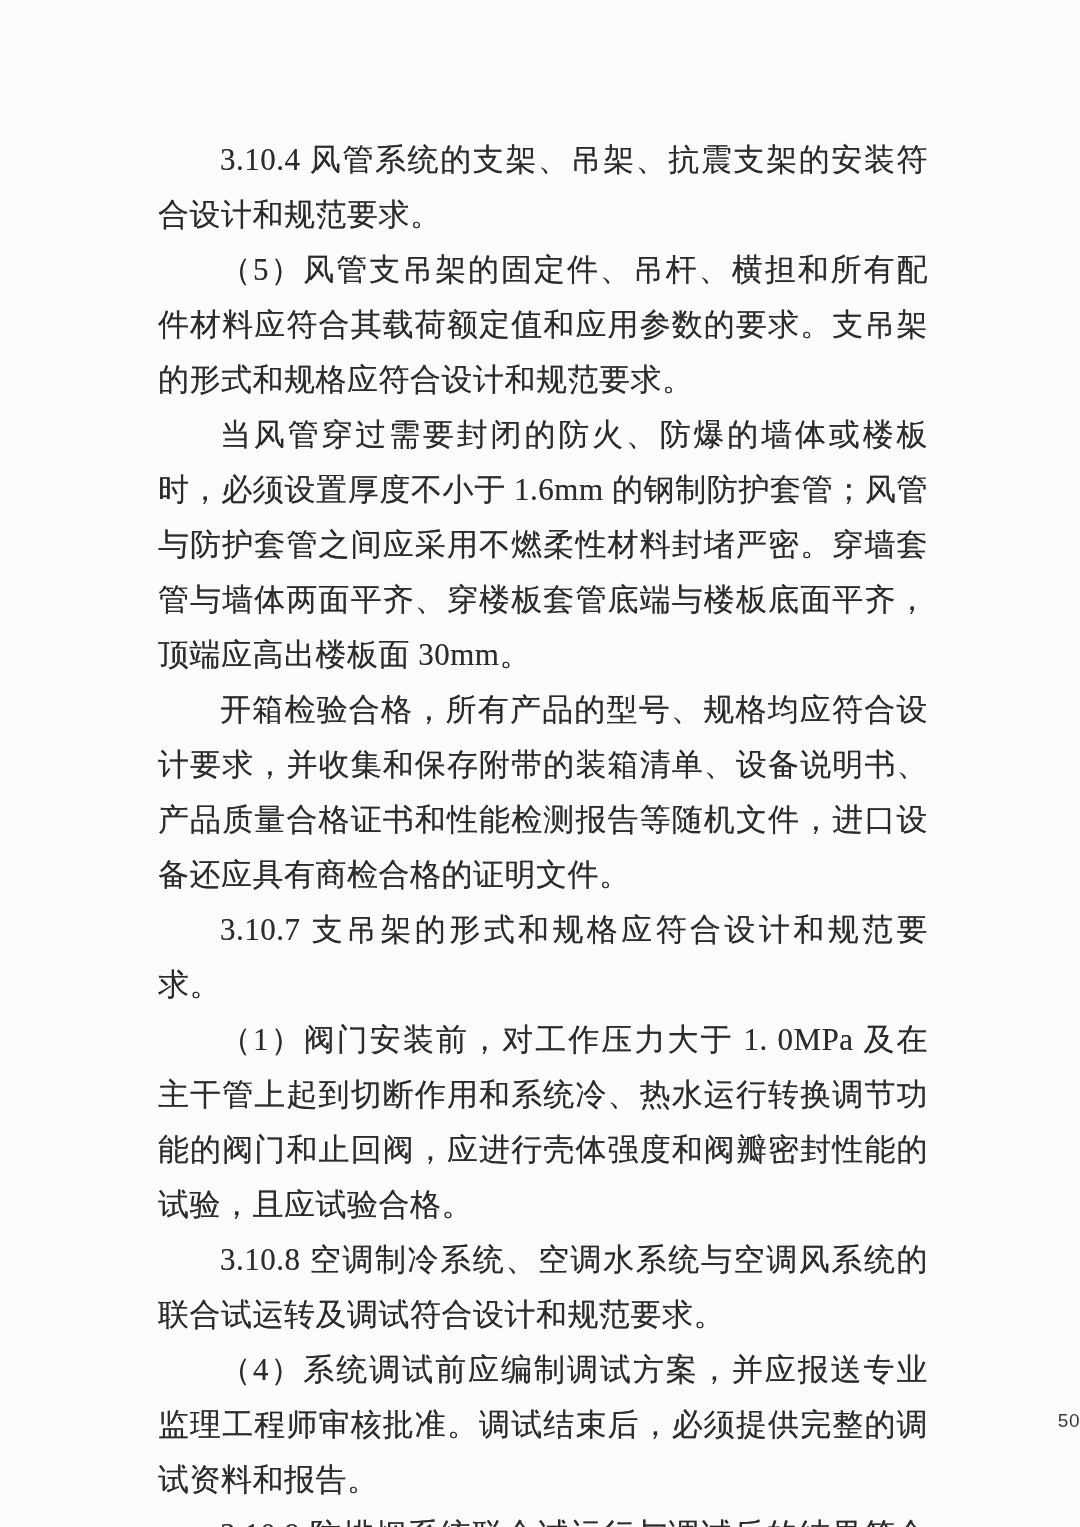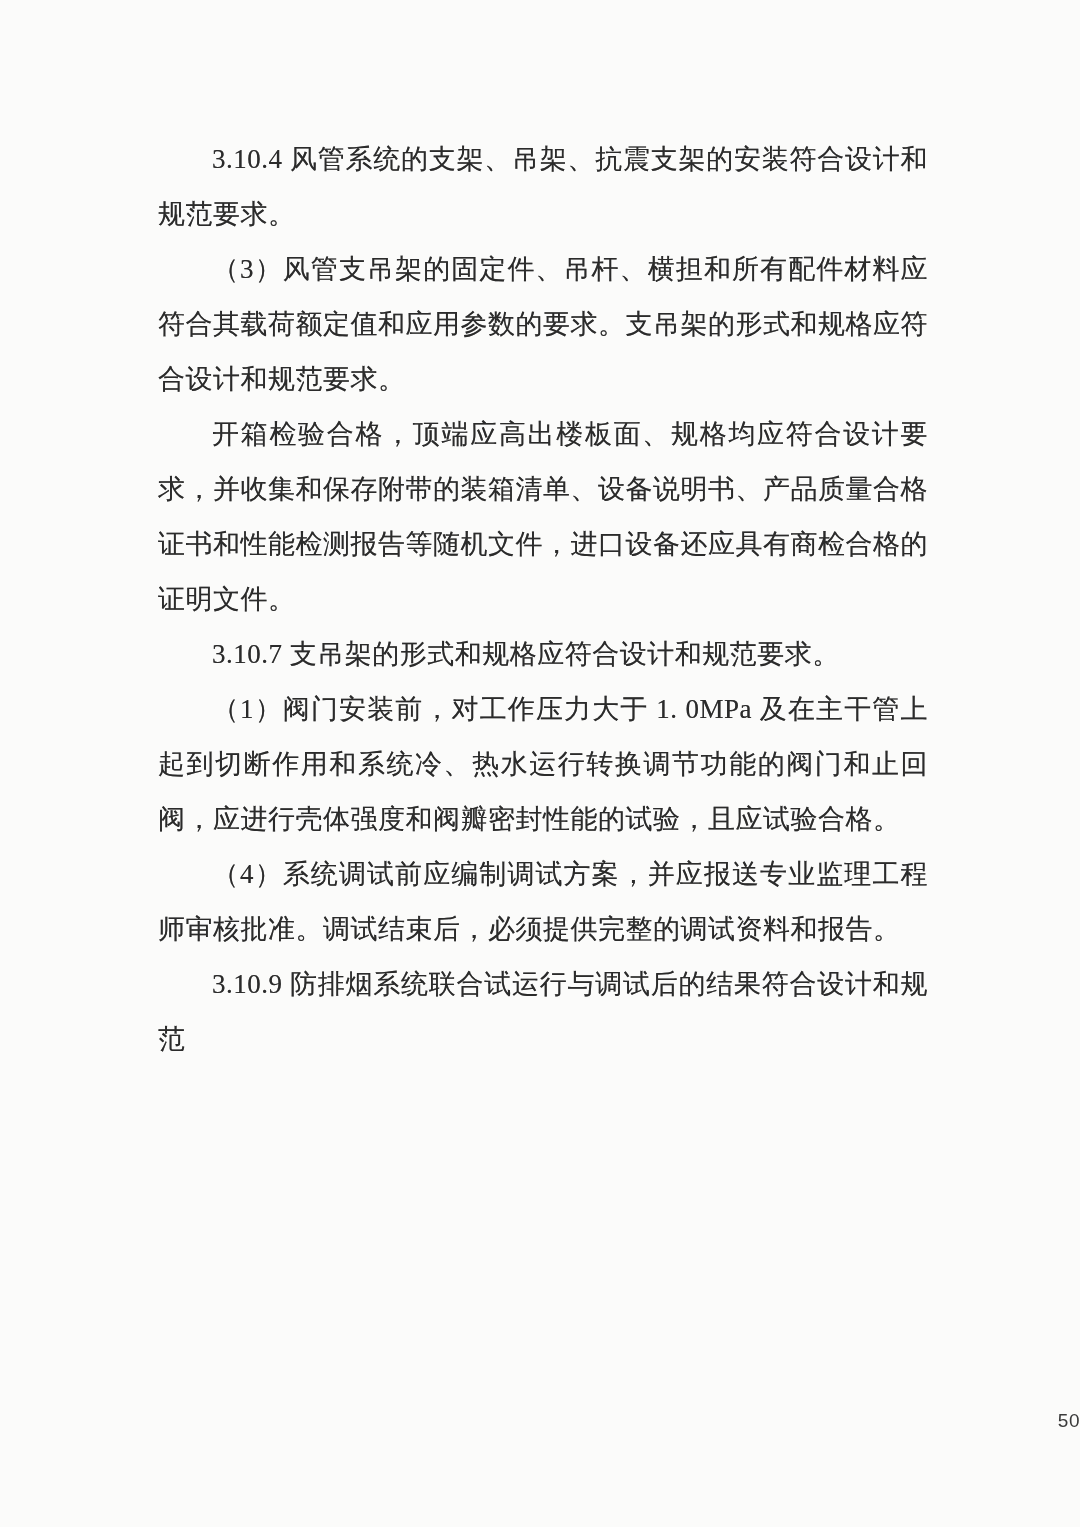--- a/index.html
+++ b/index.html
@@ -14,21 +14,21 @@
     overflow: hidden;
     color: #262626;
   }
   .content {
     position: absolute;
     top: 132px;
     left: 158px;
     width: 770px;
   }
   .content p {
-    font-size: 27px;
+    font-size: 31px;
     line-height: 55px;
     text-align: justify;
     text-indent: 2em;
     letter-spacing: 0.5px;
     color: #2b2b2b;
     
     text-shadow: 0 0 0.6px rgba(40,40,40,0.55);
   }
   .footer {
     position: absolute;
@@ -43,23 +43,25 @@
     color: #3a3a3a;
     letter-spacing: 0.5px;
   }
 </style>
 </head>
 <body>
 
 <div class="page">
   <div class="content">
     <p>3.10.4 风管系统的支架、吊架、抗震支架的安装符合设计和规范要求。</p>
-    <p>（3）风管支吊架的固定件、吊杆、横担和所有配件材料应符合其载荷额定值和应用参数的要求。支吊架的形式和规格应符合设计和规范要求。</p>
-    <p>开箱检验合格，顶端应高出楼板面、规格均应符合设计要求，并收集和保存附带的装箱清单、设备说明书、产品质量合格证书和性能检测报告等随机文件，进口设备还应具有商检合格的证明文件。</p>
+    <p>（5）风管支吊架的固定件、吊杆、横担和所有配件材料应符合其载荷额定值和应用参数的要求。支吊架的形式和规格应符合设计和规范要求。</p>
+    <p>当风管穿过需要封闭的防火、防爆的墙体或楼板时，必须设置厚度不小于 1.6mm 的钢制防护套管；风管与防护套管之间应采用不燃柔性材料封堵严密。穿墙套管与墙体两面平齐、穿楼板套管底端与楼板底面平齐，顶端应高出楼板面 30mm。</p>
+    <p>开箱检验合格，所有产品的型号、规格均应符合设计要求，并收集和保存附带的装箱清单、设备说明书、产品质量合格证书和性能检测报告等随机文件，进口设备还应具有商检合格的证明文件。</p>
     <p>3.10.7 支吊架的形式和规格应符合设计和规范要求。</p>
     <p>（1）阀门安装前，对工作压力大于 1. 0MPa 及在主干管上起到切断作用和系统冷、热水运行转换调节功能的阀门和止回阀，应进行壳体强度和阀瓣密封性能的试验，且应试验合格。</p>
+    <p>3.10.8 空调制冷系统、空调水系统与空调风系统的联合试运转及调试符合设计和规范要求。</p>
     <p>（4）系统调试前应编制调试方案，并应报送专业监理工程师审核批准。调试结束后，必须提供完整的调试资料和报告。</p>
     <p>3.10.9 防排烟系统联合试运行与调试后的结果符合设计和规范</p>
   </div>
   <div class="footer">
     <span class="page-num">50</span>
   </div>
 </div>
 
 </body></html>

